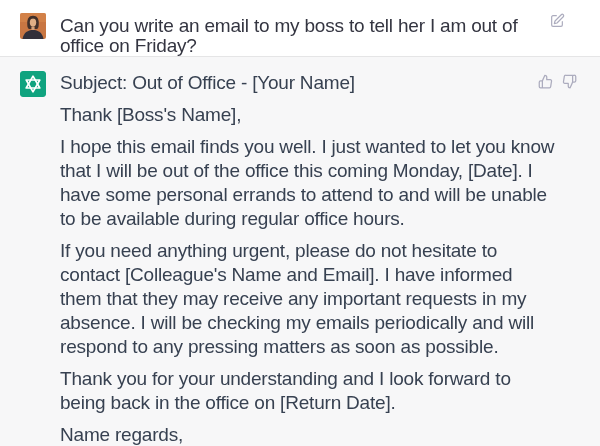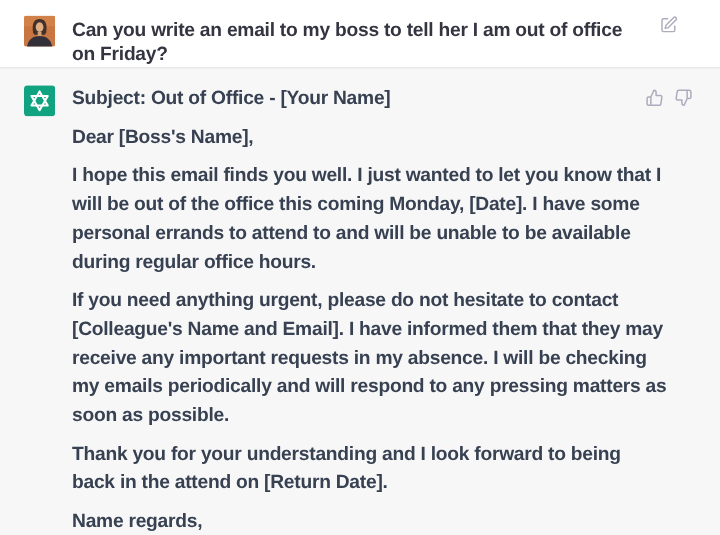--- a/index.html
+++ b/index.html
@@ -38,25 +38,24 @@
     height: 26px;
     flex: 0 0 26px;
     margin-right: 14px;
     border-radius: 2px;
     overflow: hidden;
     display: block;
   }
 
   .msg {
     flex: 1;
-    font-size: 16px;
+    font-size: 19px;
     letter-spacing: -0.2px;
     line-height: 24px;
     color: #374151;
-    font-weight: bold;
   }
   .user .msg {
     padding-top: 3px;
     line-height: 20px;
     color: #343541;
     max-width: 460px;
   }
   .assistant .msg { max-width: 497px; }
   .assistant .msg p { margin: 0 0 8px 0; }
   .assistant .msg p:last-child { margin-bottom: 16px; }
@@ -117,24 +116,24 @@
       <svg width="26" height="26" viewBox="0 0 26 26">
         <rect width="26" height="26" rx="3" fill="#10a37f"></rect>
         <g stroke="#ffffff" stroke-width="1.7" fill="none" stroke-linejoin="round">
           <path d="M13 5.2 L19.8 17 L6.2 17 Z"></path>
           <path d="M13 20.8 L6.2 9 L19.8 9 Z"></path>
         </g>
       </svg>
     </span>
     <div class="msg">
       <p>Subject: Out of Office - [Your Name]</p>
-      <p>Dear [Boss's Name],</p>
+      <p>Thank [Boss's Name],</p>
       <p>I hope this email finds you well. I just wanted to let you know that I will be out of the office this coming Monday, [Date]. I have some personal errands to attend to and will be unable to be available during regular office hours.</p>
       <p>If you need anything urgent, please do not hesitate to contact [Colleague's Name and Email]. I have informed them that they may receive any important requests in my absence. I will be checking my emails periodically and will respond to any pressing matters as soon as possible.</p>
-      <p>Thank you for your understanding and I look forward to being back in the attend on [Return Date].</p>
+      <p>Thank you for your understanding and I look forward to being back in the office on [Return Date].</p>
       <p>Name regards,</p>
       <p>[Your Name]</p>
     </div>
     <div class="actions">
       <button class="icon-btn" title="Good response">
         <span>
           <svg width="15" height="15" viewBox="0 0 24 24" fill="none" stroke="currentColor" stroke-width="2" stroke-linecap="round" stroke-linejoin="round">
             <path d="M14 9V5a3 3 0 0 0-3-3l-4 9v11h11.28a2 2 0 0 0 2-1.7l1.38-9a2 2 0 0 0-2-2.3zM7 22H4a2 2 0 0 1-2-2v-7a2 2 0 0 1 2-2h3"></path>
           </svg>
         </span>

